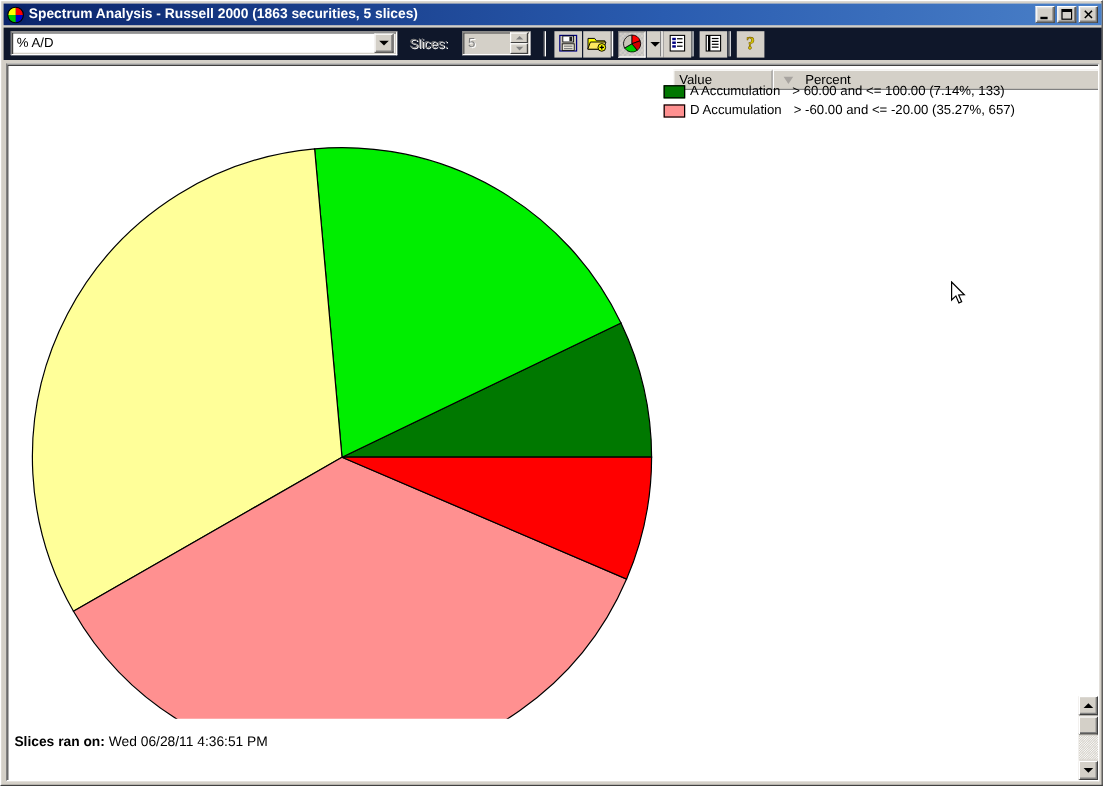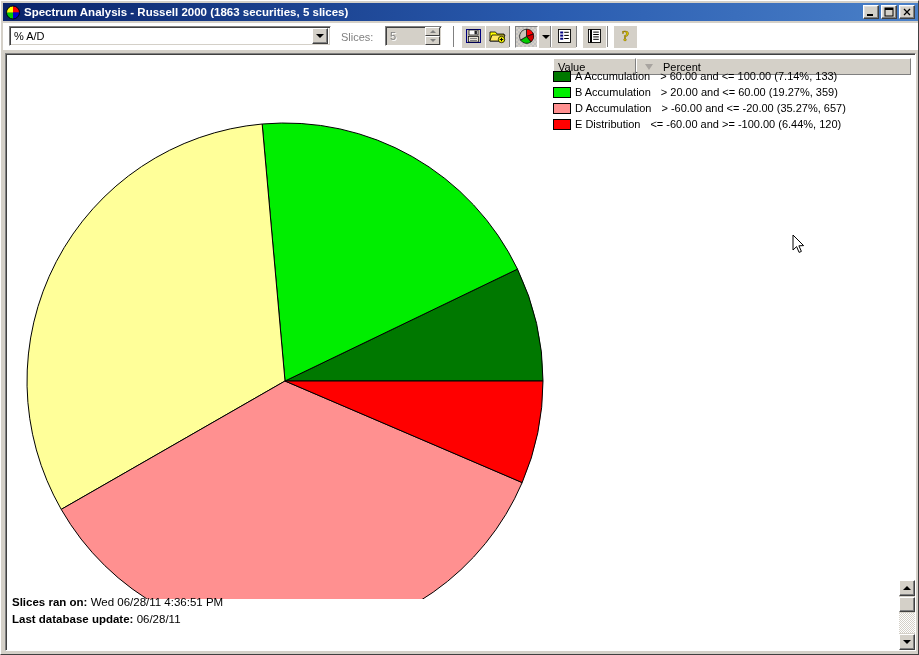--- a/index.html
+++ b/index.html
@@ -82,21 +82,21 @@
     color: #000;
     line-height: 1;
   }
 
   
   #toolbar {
     position: absolute;
     left: 2px; top: 22px;
     width: 915px;
     height: 27px;
-    background: #ffffff;
+    background: #0f172a;
     box-sizing: border-box;
   }
   #combo {
     position: absolute;
     left: 6px; top: 3px;
     width: 322px;
     height: 20px;
     background: #ffffff;
     border: 1px solid #808080;
     border-right-color: #ffffff;
@@ -254,21 +254,21 @@
 
   
   #legend {
     position: absolute;
     left: 543px; top: 0px;
     width: 362px;
     height: 545px;
   }
   #legend-header {
     position: absolute;
-    left: 4px; top: 4px;
+    left: 12px; top: 4px;
     width: 358px;
     height: 17px;
     display: flex;
     box-sizing: border-box;
     justify-content: flex-end;
   }
   .hdr-cell {
     background: #d4d0c8;
     border: 1px solid #ffffff;
     border-right-color: #808080;
@@ -581,45 +581,31 @@
           <span>Percent</span>
         </div>
       </div>
       <div id="legend-list">
           <div class="legend-row">
             <span class="swatch" style="background: rgb(0, 120, 0);"></span>
             <span class="legend-name">A Accumulation</span>
             <span class="legend-range">&gt; 60.00 and &lt;= 100.00 (7.14%, 133)</span>
           </div>
           <div class="legend-row">
-            <span class="swatch" style="background: rgb(0, 238, 0);"></span>
-            <span class="legend-name">B Accumulation</span>
-            <span class="legend-range">&gt; 20.00 and &lt;= 60.00 (19.27%, 359)</span>
-          </div>
-          <div class="legend-row">
             <span class="swatch" style="background: rgb(255, 144, 144);"></span>
             <span class="legend-name">D Accumulation</span>
             <span class="legend-range">&gt; -60.00 and &lt;= -20.00 (35.27%, 657)</span>
           </div>
-          <div class="legend-row">
-            <span class="swatch" style="background: rgb(255, 0, 0);"></span>
-            <span class="legend-name">E Distribution</span>
-            <span class="legend-range">&lt;= -60.00 and &gt;= -100.00 (6.44%, 120)</span>
-          </div>
         </div>
     </div>
 
     <div id="footer">
       <div class="footer-line">
         <span class="footer-label">Slices ran on:</span>
         <span>Wed 06/28/11 4:36:51 PM</span>
-      </div>
-      <div class="footer-line">
-        <span class="footer-label">Last database update:</span>
-        <span>06/28/11</span>
       </div>
     </div>
 
     <div id="vscroll">
       <div class="sb-btn" id="sb-up">
           <span class="sb-tri-up"></span>
         </div>
       <div id="sb-thumb"></div>
       <div id="sb-track"></div>
       <div class="sb-btn" id="sb-down">

